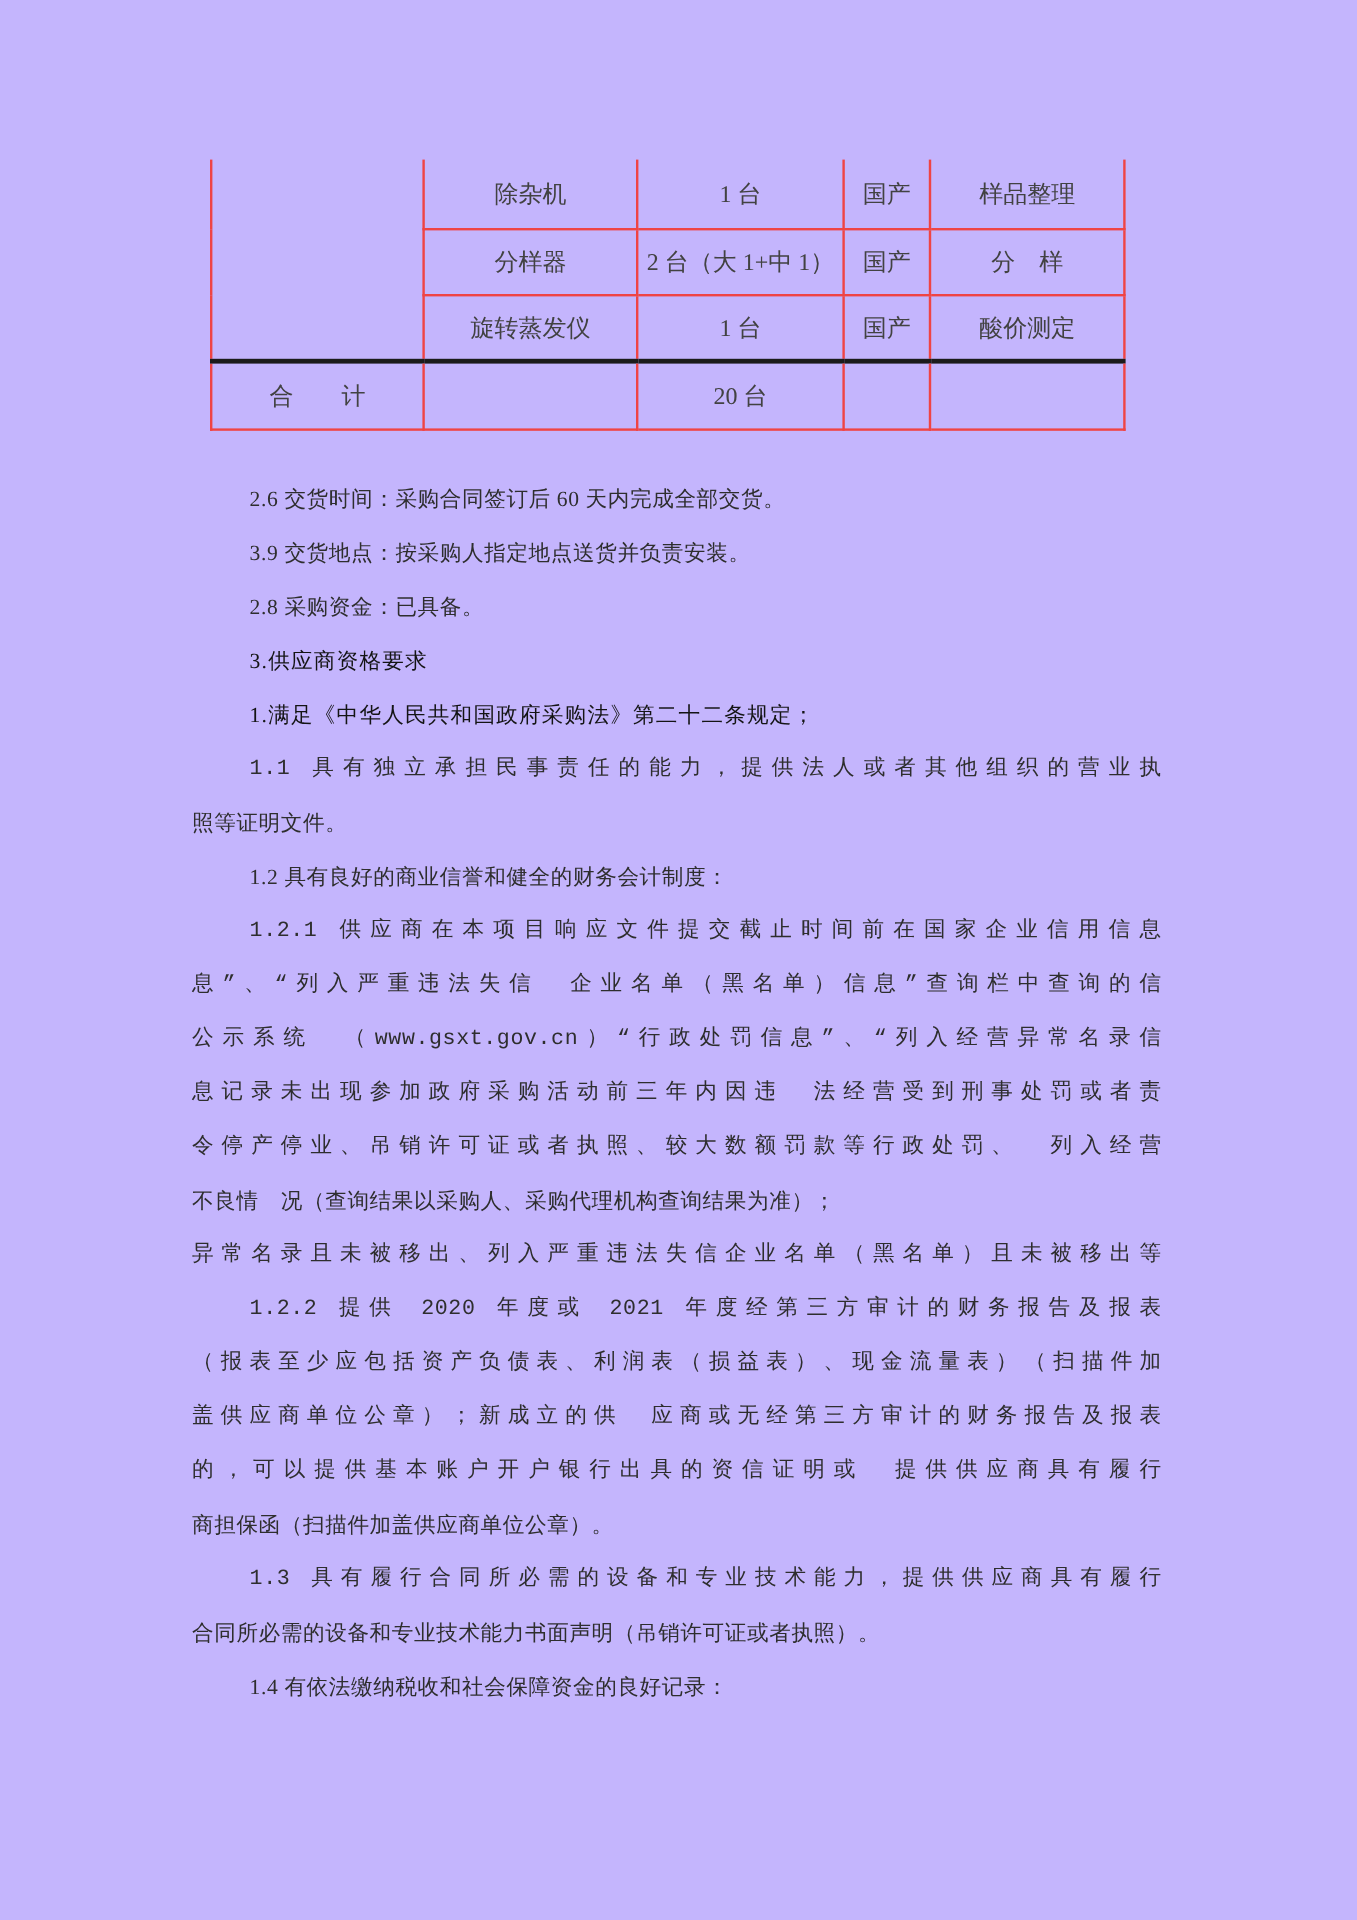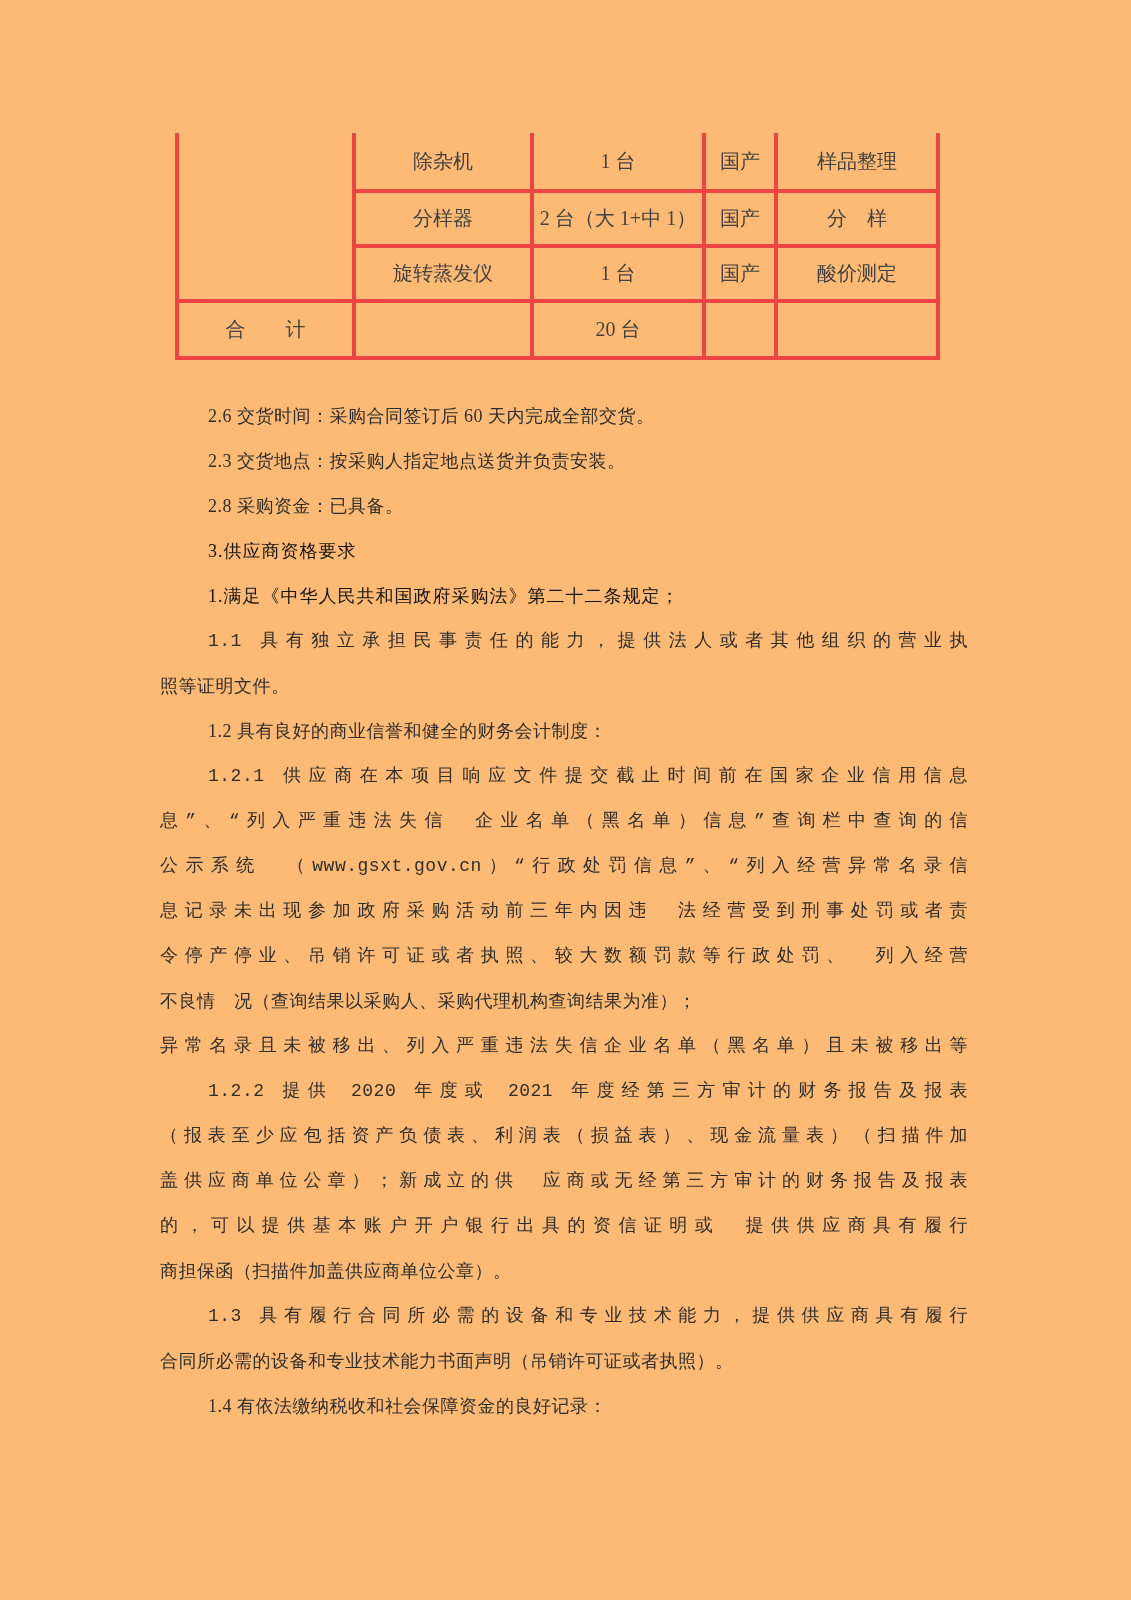--- a/index.html
+++ b/index.html
@@ -1,35 +1,35 @@
 <!DOCTYPE html>
 <html><head>
 <meta charset="utf-8">
 <style>
   html, body { margin: 0; padding: 0; background: #e8e8e8; }
   .page {
     position: relative;
     width: 1131px;
     height: 1600px;
     margin: 0 auto;
-    background: #fdba74;
+    background: #c4b5fd;
     font-family: "Liberation Serif", "DejaVu Serif", serif;
     overflow: hidden;
   }
 
   
   .equip-table {
     position: absolute;
     left: 175px;
     top: 133px;
     border-collapse: collapse;
     table-layout: fixed;
   }
   .equip-table td {
-    border: 4px solid #ef4444;
+    border: 2px solid #ef4444;
     text-align: center;
     vertical-align: middle;
     font-size: 20px;
     color: #424242;
     padding: 0 2px;
     overflow: hidden;
     white-space: nowrap;
   }
   .equip-table tr.first-row td { border-top: none; }
   .equip-table td.spanner { border-top: none; }
@@ -97,21 +97,21 @@
       <td></td>
       <td>20 台</td>
       <td></td>
       <td></td>
     </tr>
   </tbody>
     </table>
 
   <div class="text-block">
     <div class="line indent">2.6 交货时间：采购合同签订后 60 天内完成全部交货。</div>
-    <div class="line indent">2.3 交货地点：按采购人指定地点送货并负责安装。</div>
+    <div class="line indent">3.9 交货地点：按采购人指定地点送货并负责安装。</div>
     <div class="line indent">2.8 采购资金：已具备。</div>
     <div class="line indent bold">3.供应商资格要求</div>
     <div class="line indent bold">1.满足《中华人民共和国政府采购法》第二十二条规定；</div>
     <div class="line indent justify">1.1 具有独立承担民事责任的能力，提供法人或者其他组织的营业执</div>
     <div class="line">照等证明文件。</div>
     <div class="line indent">1.2 具有良好的商业信誉和健全的财务会计制度：</div>
     <div class="line indent justify">1.2.1 供应商在本项目响应文件提交截止时间前在国家企业信用信息</div>
     <div class="line justify">息”、“列入严重违法失信　企业名单（黑名单）信息”查询栏中查询的信</div>
     <div class="line justify">公示系统　（www.gsxt.gov.cn）“行政处罚信息”、“列入经营异常名录信</div>
     <div class="line justify">息记录未出现参加政府采购活动前三年内因违　法经营受到刑事处罚或者责</div>

